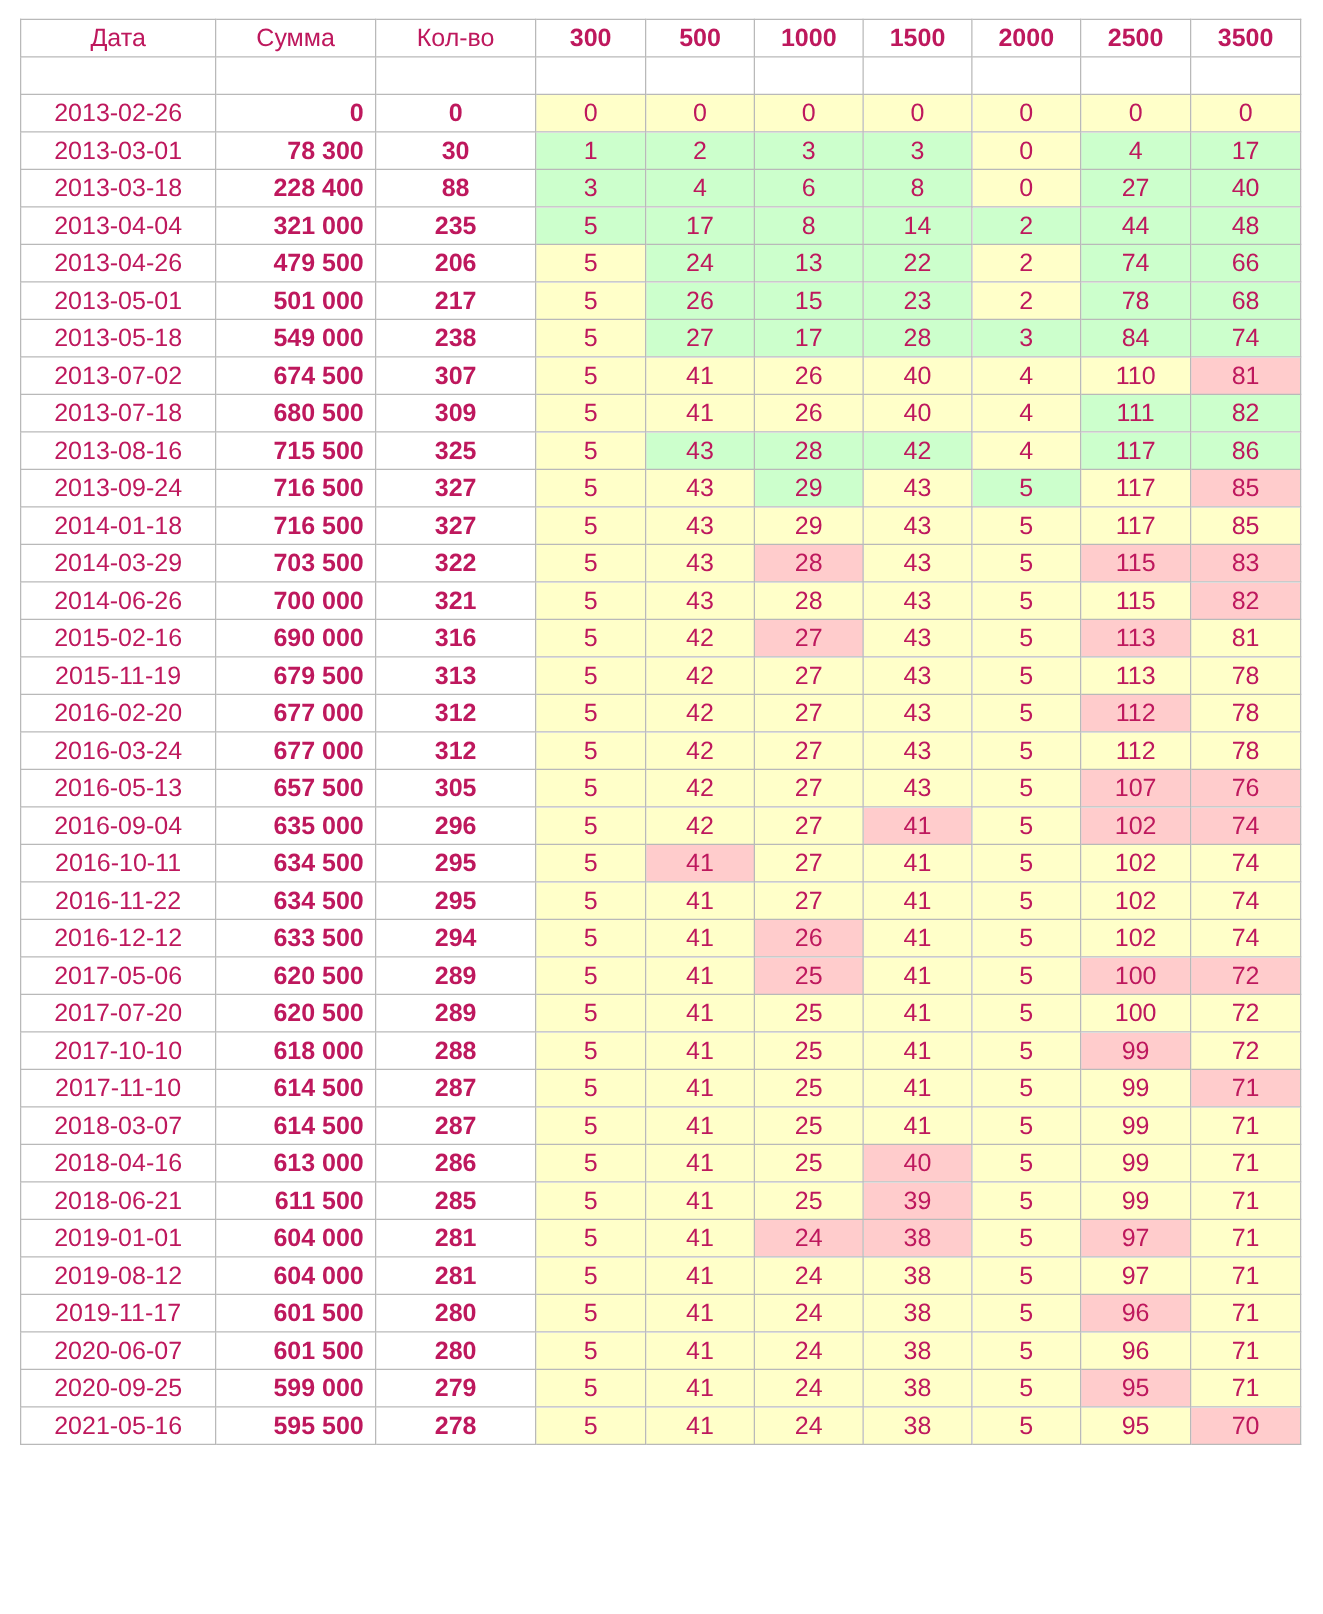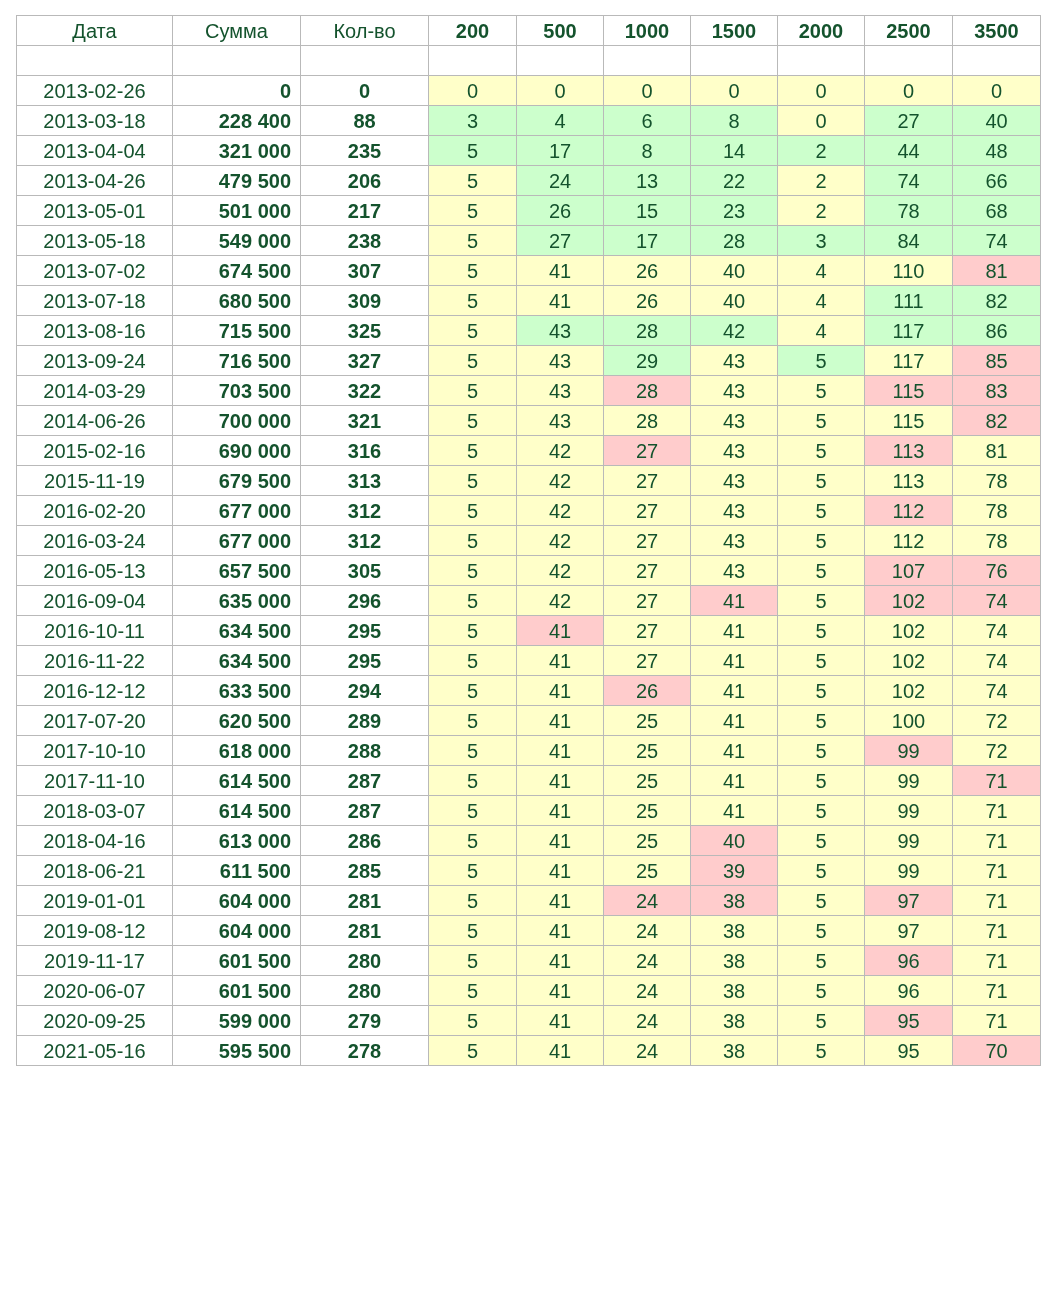--- a/index.html
+++ b/index.html
@@ -8,21 +8,21 @@
     --c-pink: #ffcccc;
     --c-border: #b9b9b9;
   }
   html, body { margin: 0; padding: 0; background: #ffffff; }
   .page {
     width: 1058px;
     height: 1291px;
     box-sizing: border-box;
     padding: 15px 0 0 16px;
     font-family: "Liberation Sans", sans-serif;
-    color: #14532d;
+    color: #be185d;
   }
   table.sheet {
     border-collapse: collapse;
     table-layout: fixed;
     width: 1024px;
     font-size: 20px;
   }
   .sheet td, .sheet th {
     border: 1px solid var(--c-border);
     height: 30px;
@@ -58,21 +58,21 @@
       <col style="width:87px">
         <col style="width:87px">
         <col style="width:88px">
         <col style="width:88px">
     </colgroup>
     <thead>
       <tr>
         <th>Дата</th>
         <th>Сумма</th>
         <th>Кол-во</th>
-        <th class="num">200</th>
+        <th class="num">300</th>
         <th class="num">500</th>
         <th class="num">1000</th>
         <th class="num">1500</th>
         <th class="num">2000</th>
         <th class="num">2500</th>
         <th class="num">3500</th>
       </tr>
       <tr>
         <td></td>
         <td></td>
@@ -91,20 +91,32 @@
           <td class="date">2013-02-26</td>
           <td class="sum">0</td>
           <td class="count">0</td>
           <td class="val cy">0</td>
           <td class="val cy">0</td>
           <td class="val cy">0</td>
           <td class="val cy">0</td>
           <td class="val cy">0</td>
           <td class="val cy">0</td>
           <td class="val cy">0</td>
+        </tr>
+        <tr>
+          <td class="date">2013-03-01</td>
+          <td class="sum">78 300</td>
+          <td class="count">30</td>
+          <td class="val cg">1</td>
+          <td class="val cg">2</td>
+          <td class="val cg">3</td>
+          <td class="val cg">3</td>
+          <td class="val cy">0</td>
+          <td class="val cg">4</td>
+          <td class="val cg">17</td>
         </tr>
         <tr>
           <td class="date">2013-03-18</td>
           <td class="sum">228 400</td>
           <td class="count">88</td>
           <td class="val cg">3</td>
           <td class="val cg">4</td>
           <td class="val cg">6</td>
           <td class="val cg">8</td>
           <td class="val cy">0</td>
@@ -201,20 +213,32 @@
           <td class="count">327</td>
           <td class="val cy">5</td>
           <td class="val cy">43</td>
           <td class="val cg">29</td>
           <td class="val cy">43</td>
           <td class="val cg">5</td>
           <td class="val cy">117</td>
           <td class="val cp">85</td>
         </tr>
         <tr>
+          <td class="date">2014-01-18</td>
+          <td class="sum">716 500</td>
+          <td class="count">327</td>
+          <td class="val cy">5</td>
+          <td class="val cy">43</td>
+          <td class="val cy">29</td>
+          <td class="val cy">43</td>
+          <td class="val cy">5</td>
+          <td class="val cy">117</td>
+          <td class="val cy">85</td>
+        </tr>
+        <tr>
           <td class="date">2014-03-29</td>
           <td class="sum">703 500</td>
           <td class="count">322</td>
           <td class="val cy">5</td>
           <td class="val cy">43</td>
           <td class="val cp">28</td>
           <td class="val cy">43</td>
           <td class="val cy">5</td>
           <td class="val cp">115</td>
           <td class="val cp">83</td>
@@ -331,20 +355,32 @@
           <td class="date">2016-12-12</td>
           <td class="sum">633 500</td>
           <td class="count">294</td>
           <td class="val cy">5</td>
           <td class="val cy">41</td>
           <td class="val cp">26</td>
           <td class="val cy">41</td>
           <td class="val cy">5</td>
           <td class="val cy">102</td>
           <td class="val cy">74</td>
+        </tr>
+        <tr>
+          <td class="date">2017-05-06</td>
+          <td class="sum">620 500</td>
+          <td class="count">289</td>
+          <td class="val cy">5</td>
+          <td class="val cy">41</td>
+          <td class="val cp">25</td>
+          <td class="val cy">41</td>
+          <td class="val cy">5</td>
+          <td class="val cp">100</td>
+          <td class="val cp">72</td>
         </tr>
         <tr>
           <td class="date">2017-07-20</td>
           <td class="sum">620 500</td>
           <td class="count">289</td>
           <td class="val cy">5</td>
           <td class="val cy">41</td>
           <td class="val cy">25</td>
           <td class="val cy">41</td>
           <td class="val cy">5</td>

